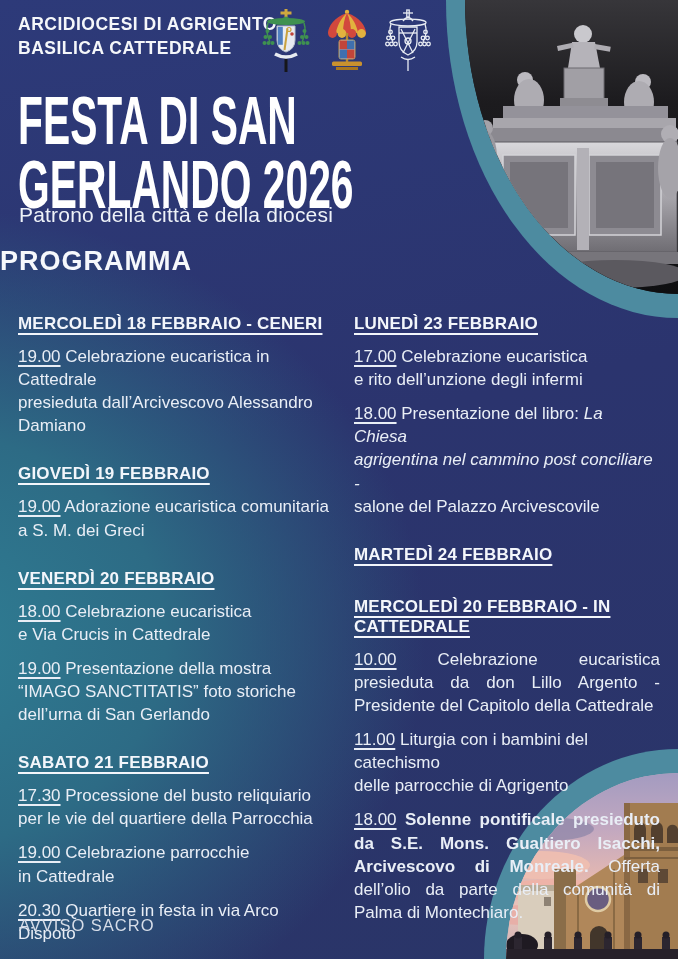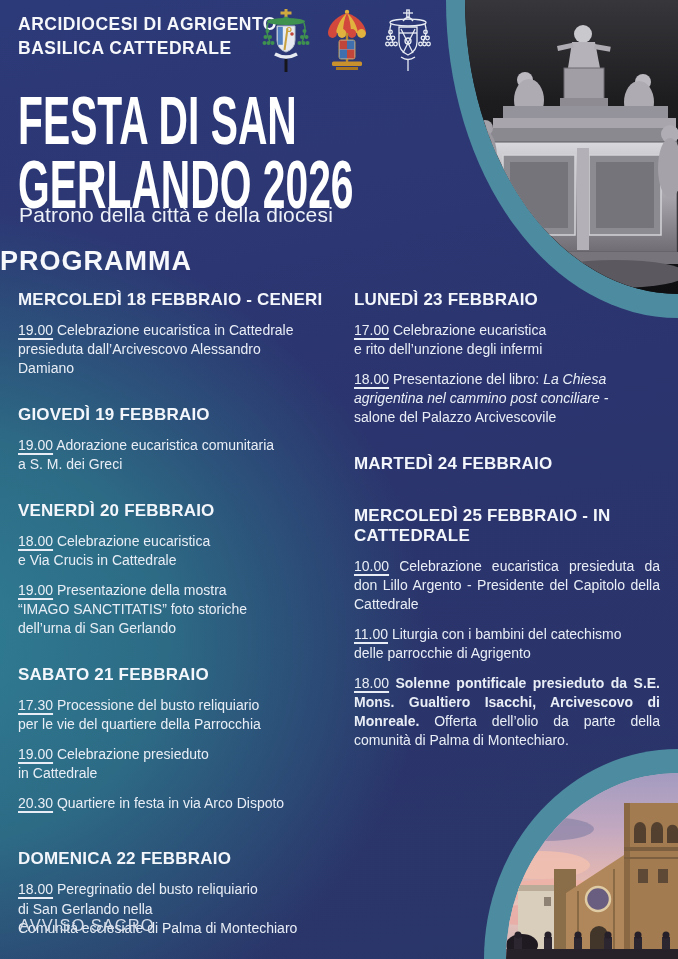--- a/index.html
+++ b/index.html
@@ -38,22 +38,22 @@
   
   .program-col{position:absolute;top:290px;z-index:3;}
   .col-left{left:18px;width:322px;}
   .col-right{left:354px;width:306px;}
   .day{margin-top:27px;}
   .day:first-child{margin-top:0;}
   .col-left .day:last-child{margin-top:36px;}
   .col-right .day:last-child{margin-top:32px;}
   .col-right .day:nth-child(2) .event{margin-top:5px;}
   .day-title{font-weight:bold;font-size:17px;letter-spacing:.2px;color:#f3f6fb;
-    text-decoration-thickness:2px;text-underline-offset:4px;}
-  .event{margin:11px 0 0;font-size:14px;line-height:1.36;color:#e9eef6;}
+    text-decoration:underline;text-decoration-thickness:2px;text-underline-offset:4px;margin-top:24px;}
+  .event{margin:11px 0 0;font-size:17px;line-height:1.36;color:#e9eef6;}
   .event.justify{text-align:justify;text-align-last:left;}
   .seg{white-space:pre-line;}
   .seg.italic{font-style:italic;}
   .seg.bold{font-weight:bold;}
   .time{text-decoration:underline;text-underline-offset:3px;text-decoration-thickness:1.5px;}
   
   .footer-label{position:absolute;left:19px;top:916px;z-index:3;color:#d6dde8;
     font-size:16.5px;letter-spacing:1px;}
 </style>
 </head>
@@ -289,21 +289,21 @@
         <div class="event"><span class="time">18.00</span> <span class="seg normal">Celebrazione eucaristica
 e Via Crucis in Cattedrale</span></div>
         <div class="event"><span class="time">19.00</span> <span class="seg normal">Presentazione della mostra
 “IMAGO SANCTITATIS” foto storiche
 dell’urna di San Gerlando</span></div>
       </div>
       <div class="day">
         <div class="day-title">SABATO 21 FEBBRAIO</div>
         <div class="event"><span class="time">17.30</span> <span class="seg normal">Processione del busto reliquiario
 per le vie del quartiere della Parrocchia</span></div>
-        <div class="event"><span class="time">19.00</span> <span class="seg normal">Celebrazione presieduto
+        <div class="event"><span class="time">19.00</span> <span class="seg normal">Celebrazione parrocchie
 in Cattedrale</span></div>
         <div class="event"><span class="time">20.30</span> <span class="seg normal">Quartiere in festa in via Arco Dispoto</span></div>
       </div>
       <div class="day">
         <div class="day-title">DOMENICA 22 FEBBRAIO</div>
         <div class="event"><span class="time">18.00</span> <span class="seg normal">Peregrinatio del busto reliquiario
 di San Gerlando nella
 Comunità ecclesiale di Palma di Montechiaro</span></div>
       </div>
     </div>
@@ -313,21 +313,21 @@
         <div class="event"><span class="time">17.00</span> <span class="seg normal">Celebrazione eucaristica
 e rito dell’unzione degli infermi</span></div>
         <div class="event"><span class="time">18.00</span> <span class="seg normal">Presentazione del libro: </span><span class="seg italic">La Chiesa
 agrigentina nel cammino post conciliare -
 </span><span class="seg normal">salone del Palazzo Arcivescovile</span></div>
       </div>
       <div class="day">
         <div class="day-title">MARTEDÌ 24 FEBBRAIO</div>
       </div>
       <div class="day">
-        <div class="day-title">MERCOLEDÌ 25 FEBBRAIO - IN CATTEDRALE</div>
+        <div class="day-title">MERCOLEDÌ 20 FEBBRAIO - IN CATTEDRALE</div>
         <div class="event justify"><span class="time">10.00</span> <span class="seg normal">Celebrazione eucaristica presieduta da don Lillo Argento - Presidente del Capitolo della Cattedrale</span></div>
         <div class="event"><span class="time">11.00</span> <span class="seg normal">Liturgia con i bambini del catechismo
 delle parrocchie di Agrigento</span></div>
         <div class="event justify"><span class="time">18.00</span> <span class="seg bold">Solenne pontificale presieduto da S.E. Mons. Gualtiero Isacchi, Arcivescovo di Monreale.</span><span class="seg normal"> Offerta dell’olio da parte della comunità di Palma di Montechiaro.</span></div>
       </div>
     </div>
 
   <div class="footer-label">AVVISO SACRO</div>
 </div>
 

